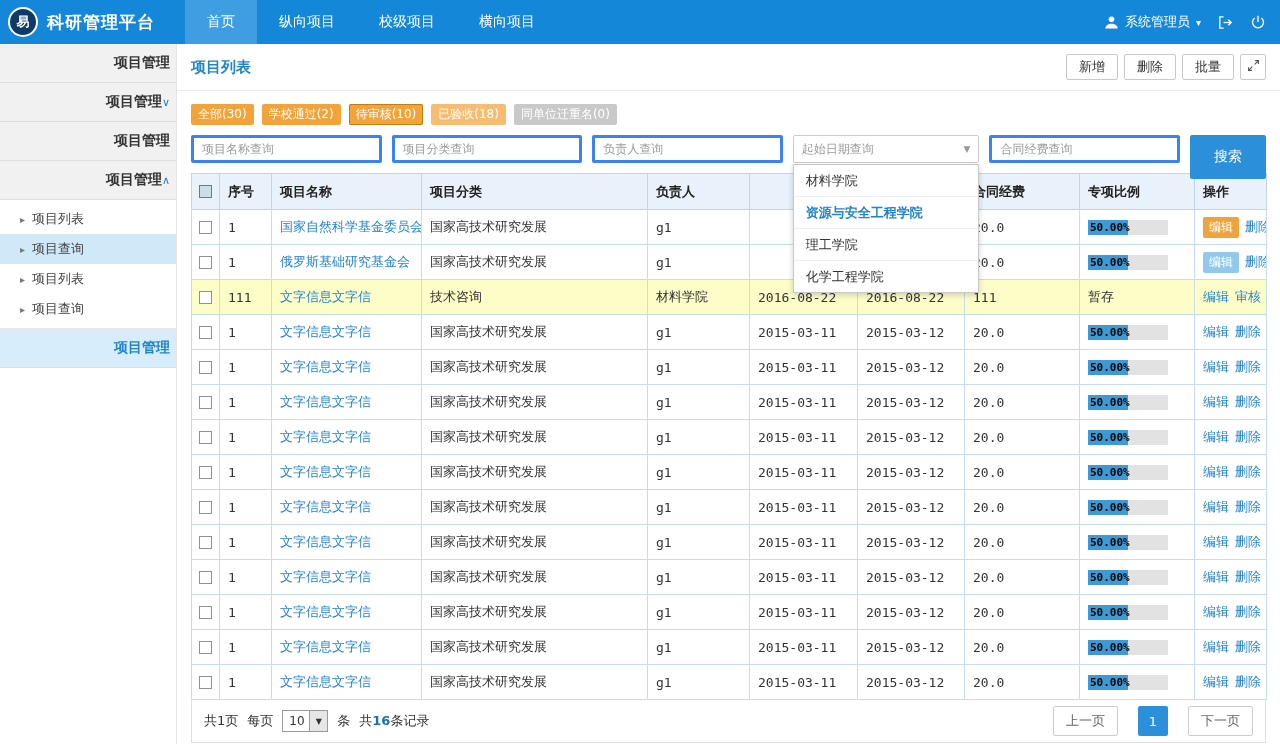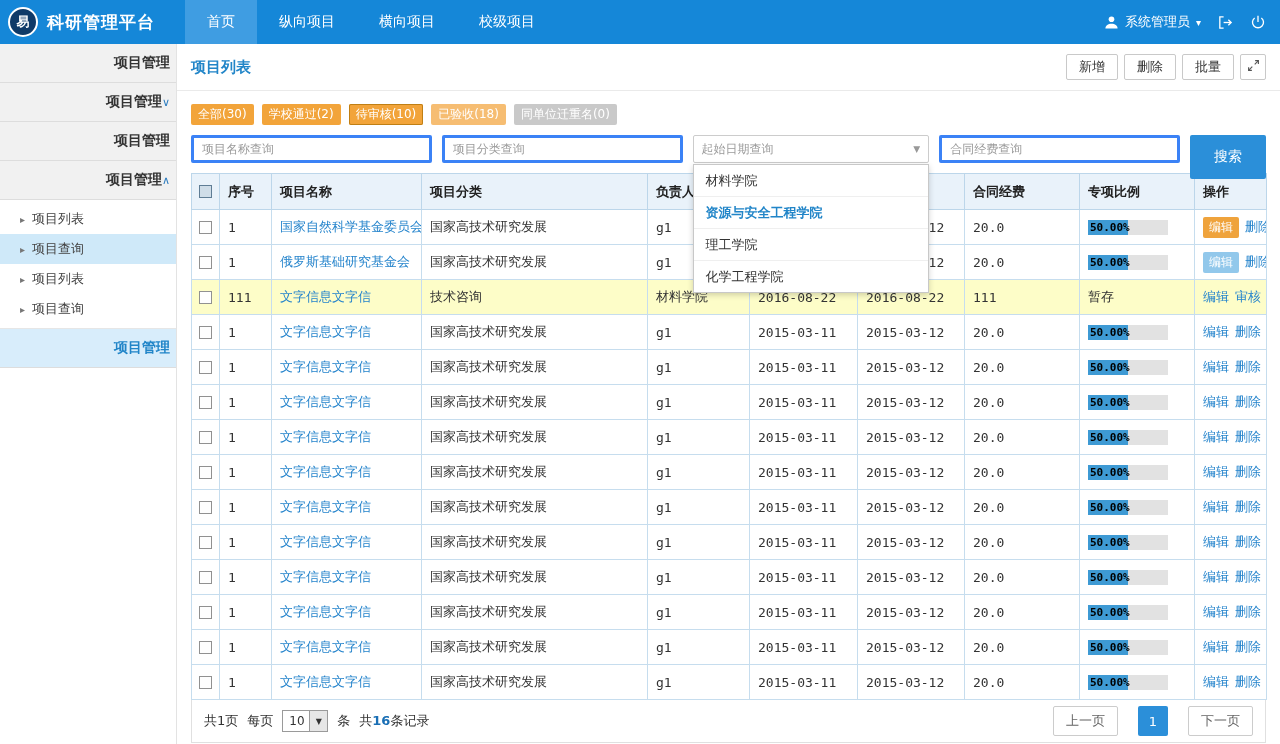--- a/index.html
+++ b/index.html
@@ -100,22 +100,22 @@
 <header class="topbar">
   <div class="brand">
     <div class="logo">
         <span>易</span>
       </div>
     <div class="app-title">科研管理平台</div>
   </div>
   <nav class="topnav" id="topnav">
       <div class="topnav-item active">首页</div>
       <div class="topnav-item">纵向项目</div>
+      <div class="topnav-item">校级项目</div>
       <div class="topnav-item">横向项目</div>
-      <div class="topnav-item">校级项目</div>
     </nav>
   <div class="topbar-right">
     <div class="user">
       <span class="icon-btn">
         <svg width="15" height="15" viewBox="0 0 16 16">
             <circle cx="8" cy="4.5" r="3" fill="#fff"></circle>
             <path d="M1.5 14.5c0-3.5 2.9-5.3 6.5-5.3s6.5 1.8 6.5 5.3z" fill="#fff"></path>
           </svg>
       </span>
       <span>系统管理员</span>
@@ -200,20 +200,21 @@
       <div class="chip orange">全部(30)</div>
       <div class="chip orange">学校通过(2)</div>
       <div class="chip orange-b">待审核(10)</div>
       <div class="chip orange-l">已验收(18)</div>
       <div class="chip gray">同单位迁重名(0)</div>
     </div>
 
   <div class="searchrow">
     <input class="search-input" placeholder="项目名称查询" style="">
     <input class="search-input" placeholder="项目分类查询" style="">
+    <input class="search-input" placeholder="负责人查询" style="">
     <div class="select-wrap">
       <span>起始日期查询</span>
       <span class="sel-caret">▼</span>
       <div class="dropdown">
         <div class="dropdown-item">材料学院</div>
         <div class="dropdown-item active">资源与安全工程学院</div>
         <div class="dropdown-item">理工学院</div>
         <div class="dropdown-item">化学工程学院</div>
       </div>
     </div>

